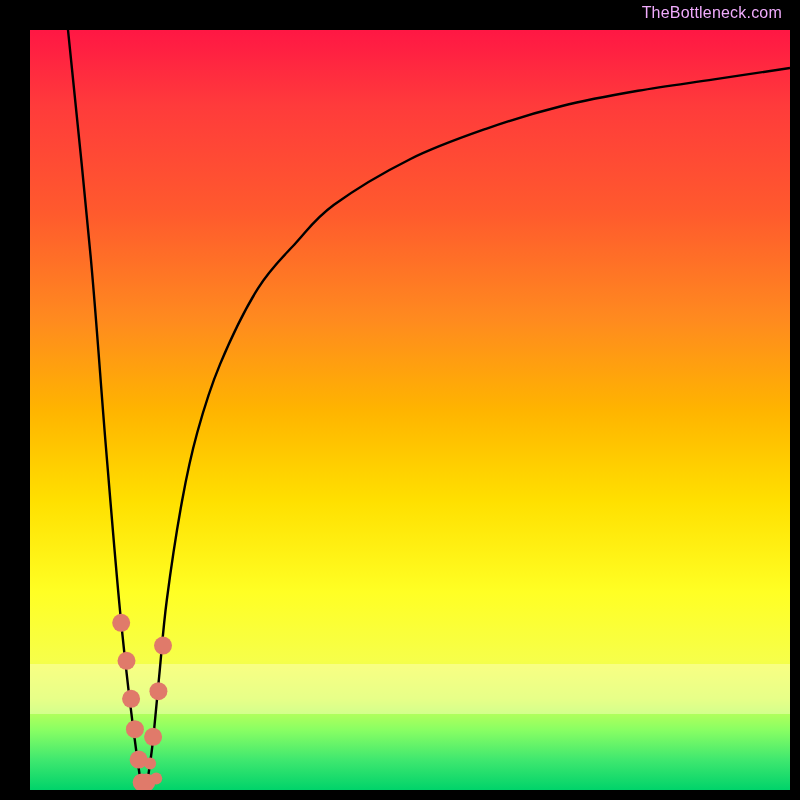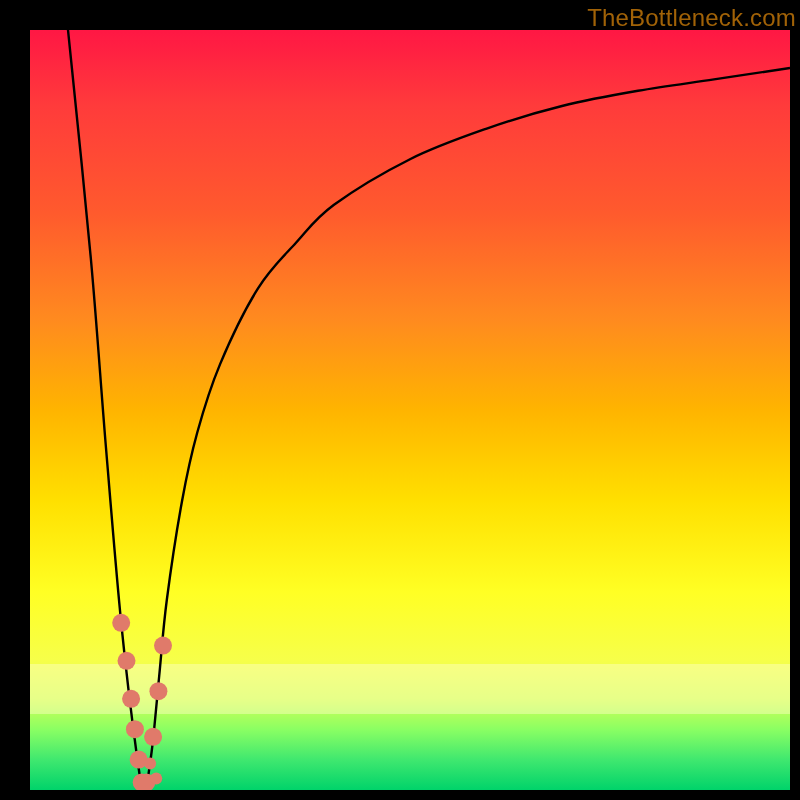--- a/index.html
+++ b/index.html
@@ -51,23 +51,23 @@
   svg.curve {
     position: absolute;
     left: 0;
     top: 0;
     width: 760px;
     height: 760px;
   }
   .watermark {
     position: absolute;
     top: 4px;
-    right: 4px;
-    color: #a16207;
-    font-size: 24px;
+    right: 18px;
+    color: #f0abfc;
+    font-size: 16px;
     letter-spacing: 0.2px;
     font-weight: 500;
   }
 </style>
 </head>
 <body>
 
 <div class="frame">
   <div class="plot-area">
     <div class="band"></div>

